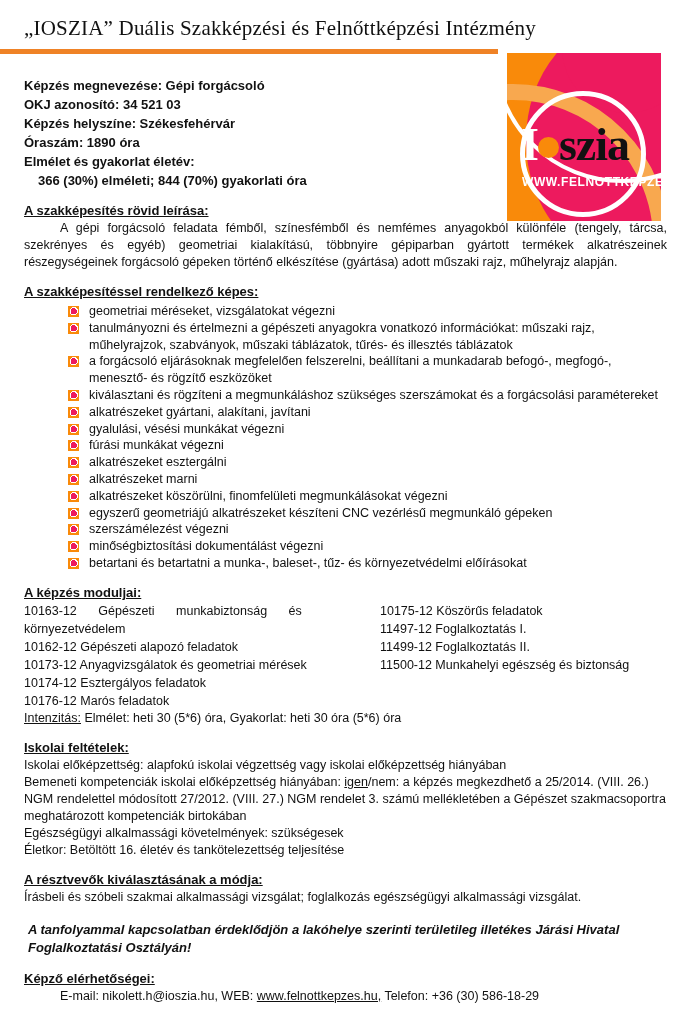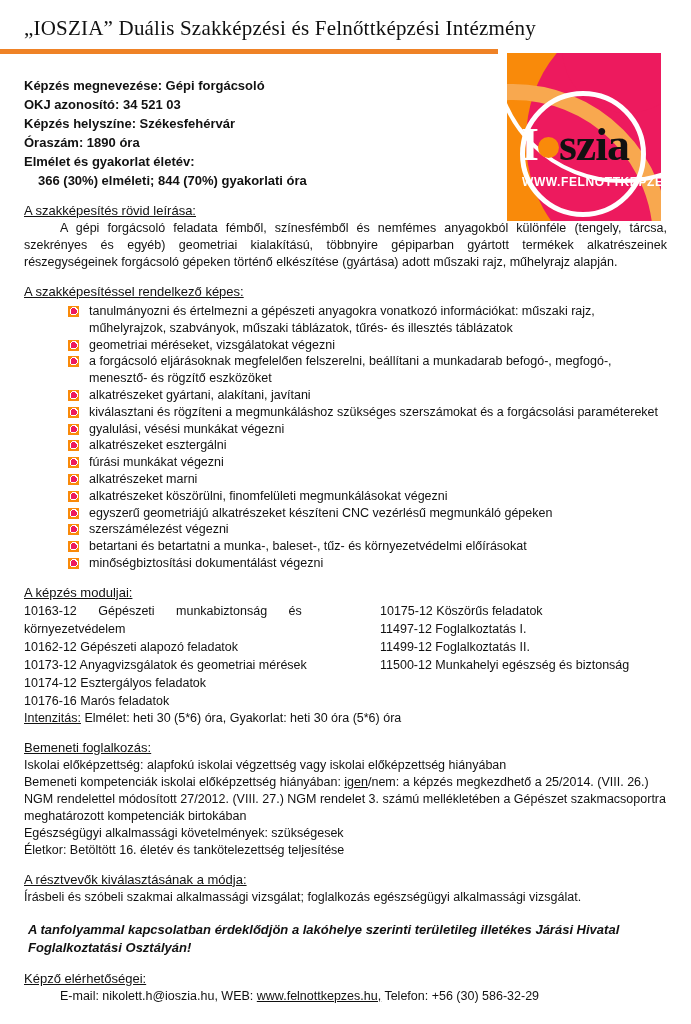--- a/index.html
+++ b/index.html
@@ -29,21 +29,21 @@
   .logo-i{color:#ffffff;}
   .logo-o{display:inline-block;width:21px;height:21px;border-radius:50%;background:#f98a0a;margin:0 0 2px -1px;vertical-align:baseline;}
   .logo-szia{color:#111;letter-spacing:-1px;}
   .logo-url{position:absolute;left:15px;top:122px;color:#ffffff;font-size:12px;letter-spacing:.6px;font-weight:bold;}
 
   
   .course{margin:22px 24px 0;font-weight:bold;font-size:13px;line-height:19px;}
   .course .indent{padding-left:14px;}
 
   
-  .sec{margin:13px 24px 2px;font-size:13px;font-weight:normal;text-decoration:underline;}
+  .sec{margin:13px 24px 2px;font-size:13px;font-weight:bold;text-decoration:underline;}
   .sec-inline{text-decoration:underline;}
 
   .desc{margin:2px 24px 0;text-align:justify;text-indent:36px;line-height:17px;}
 
   .bullets{list-style:none;margin:4px 24px 0 68px;padding:0;}
   .bullets li{position:relative;padding-left:21px;line-height:16.8px;}
   .bicon{position:absolute;left:0;top:3px;width:11px;height:11px;
     background:radial-gradient(circle at 52% 48%, #ed1a5e 0 3.2px, #ffffff 3.2px 4.2px, #f98a0a 4.2px);}
 
   .modules{display:flex;margin:1px 24px 0;line-height:18px;}
@@ -84,63 +84,63 @@
     <div>Óraszám: 1890 óra</div>
     <div>Elmélet és gyakorlat életév:</div>
     <div class="indent">366 (30%) elméleti; 844 (70%) gyakorlati óra</div>
   </div>
 
   <h2 class="sec">A szakképesítés rövid leírása:</h2>
   <p class="desc">A gépi forgácsoló feladata fémből, színesfémből és nemfémes anyagokból különféle (tengely, tárcsa, szekrényes és egyéb) geometriai kialakítású, többnyire gépiparban gyártott termékek alkatrészeinek részegységeinek forgácsoló gépeken történő elkészítése (gyártása) adott műszaki rajz, műhelyrajz alapján.</p>
 
   <h2 class="sec">A szakképesítéssel rendelkező képes:</h2>
   <ul class="bullets">
+    <li><span class="bicon"></span><span>geometriai méréseket, vizsgálatokat végezni</span></li>
     <li><span class="bicon"></span><span>tanulmányozni és értelmezni a gépészeti anyagokra vonatkozó információkat: műszaki rajz, műhelyrajzok, szabványok, műszaki táblázatok, tűrés- és illesztés táblázatok</span></li>
-    <li><span class="bicon"></span><span>geometriai méréseket, vizsgálatokat végezni</span></li>
     <li><span class="bicon"></span><span>a forgácsoló eljárásoknak megfelelően felszerelni, beállítani a munkadarab befogó-, megfogó-, menesztő- és rögzítő eszközöket</span></li>
+    <li><span class="bicon"></span><span>kiválasztani és rögzíteni a megmunkáláshoz szükséges szerszámokat és a forgácsolási paramétereket</span></li>
     <li><span class="bicon"></span><span>alkatrészeket gyártani, alakítani, javítani</span></li>
-    <li><span class="bicon"></span><span>kiválasztani és rögzíteni a megmunkáláshoz szükséges szerszámokat és a forgácsolási paramétereket</span></li>
     <li><span class="bicon"></span><span>gyalulási, vésési munkákat végezni</span></li>
+    <li><span class="bicon"></span><span>fúrási munkákat végezni</span></li>
     <li><span class="bicon"></span><span>alkatrészeket esztergálni</span></li>
-    <li><span class="bicon"></span><span>fúrási munkákat végezni</span></li>
     <li><span class="bicon"></span><span>alkatrészeket marni</span></li>
     <li><span class="bicon"></span><span>alkatrészeket köszörülni, finomfelületi megmunkálásokat végezni</span></li>
     <li><span class="bicon"></span><span>egyszerű geometriájú alkatrészeket készíteni CNC vezérlésű megmunkáló gépeken</span></li>
     <li><span class="bicon"></span><span>szerszámélezést végezni</span></li>
+    <li><span class="bicon"></span><span>minőségbiztosítási dokumentálást végezni</span></li>
     <li><span class="bicon"></span><span>betartani és betartatni a munka-, baleset-, tűz- és környezetvédelmi előírásokat</span></li>
-    <li><span class="bicon"></span><span>minőségbiztosítási dokumentálást végezni</span></li>
   </ul>
 
   <h2 class="sec">A képzés moduljai:</h2>
   <div class="modules">
     <div class="mcol-left">
       <div class="spread">10163-12 Gépészeti munkabiztonság és</div>
       <div>környezetvédelem</div>
       <div>10162-12 Gépészeti alapozó feladatok</div>
       <div>10173-12 Anyagvizsgálatok és geometriai mérések</div>
       <div>10174-12 Esztergályos feladatok</div>
-      <div>10176-16 Marós feladatok</div>
+      <div>10176-12 Marós feladatok</div>
     </div>
     <div class="mcol-right">
       <div>10175-12 Köszörűs feladatok</div>
       <div>11497-12 Foglalkoztatás I.</div>
       <div>11499-12 Foglalkoztatás II.</div>
       <div>11500-12 Munkahelyi egészség és biztonság</div>
     </div>
   </div>
 
   <p class="line mt"><span class="sec-inline">Intenzitás:</span><span> Elmélet: heti 30 (5*6) óra, Gyakorlat: heti 30 óra (5*6) óra</span></p>
 
-  <h2 class="sec">Bemeneti foglalkozás:</h2>
+  <h2 class="sec">Iskolai feltételek:</h2>
   <p class="line">Iskolai előképzettség: alapfokú iskolai végzettség vagy iskolai előképzettség hiányában</p>
   <p class="line"><span>Bemeneti kompetenciák iskolai előképzettség hiányában: </span><span class="u">igen</span><span>/nem: a képzés megkezdhető a 25/2014. (VIII. 26.) NGM rendelettel módosított 27/2012. (VIII. 27.) NGM rendelet 3. számú mellékletében a Gépészet szakmacsoportra meghatározott kompetenciák birtokában</span></p>
   <p class="line">Egészségügyi alkalmassági követelmények: szükségesek</p>
   <p class="line">Életkor: Betöltött 16. életév és tankötelezettség teljesítése</p>
 
   <h2 class="sec">A résztvevők kiválasztásának a módja:</h2>
   <p class="line">Írásbeli és szóbeli szakmai alkalmassági vizsgálat; foglalkozás egészségügyi alkalmassági vizsgálat.</p>
 
   <p class="notice">A tanfolyammal kapcsolatban érdeklődjön a lakóhelye szerinti területileg illetékes Járási Hivatal Foglalkoztatási Osztályán!</p>
 
   <h2 class="sec">Képző elérhetőségei:</h2>
-  <p class="line contact-line"><span>E-mail: nikolett.h@ioszia.hu, WEB: </span><span class="u">www.felnottkepzes.hu,</span><span> Telefon: +56 (30) 586-32-29</span></p>
+  <p class="line contact-line"><span>E-mail: nikolett.h@ioszia.hu, WEB: </span><span class="u">www.felnottkepzes.hu,</span><span> Telefon: +36 (30) 586-18-29</span></p>
 
 </div>
 
 </body></html>

